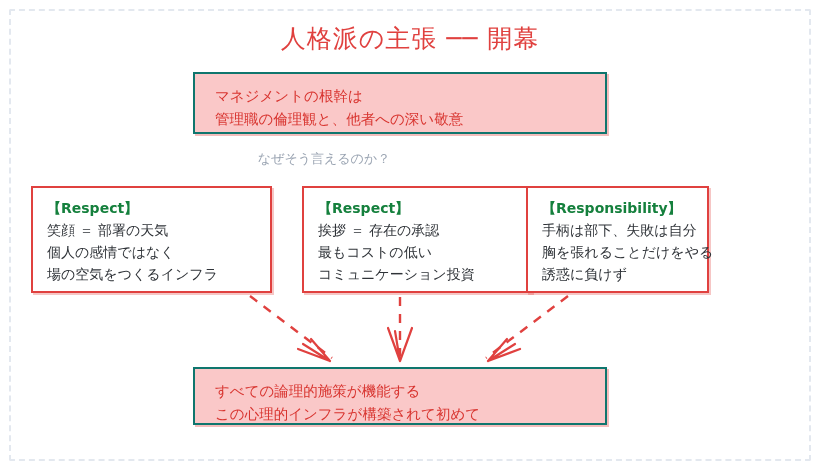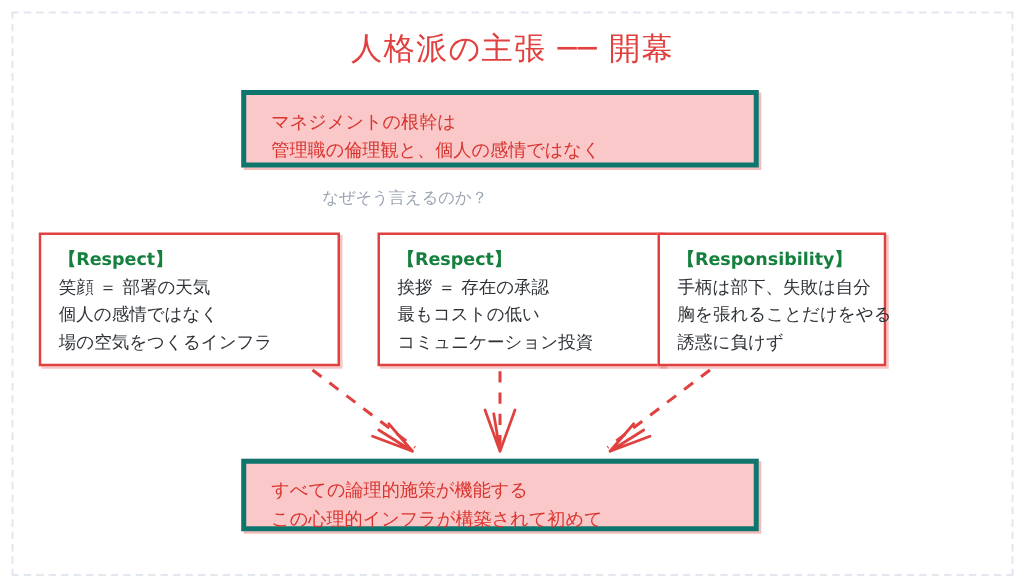--- a/index.html
+++ b/index.html
@@ -36,21 +36,21 @@
     font-size: 25px;
     line-height: 34px;
     letter-spacing: 1px;
     white-space: nowrap;
   }
 
   
   .stmt {
     position: absolute;
     background: #fac8c8;
-    border: 4px solid #0f766e;
+    border: 2px solid #0f766e;
     box-shadow: 2px 2px 0 rgba(224,65,63,.35);
     color: #d8342f;
     font-size: 14.5px;
     line-height: 23px;
     padding: 11px 0 0 20px;
   }
   .stmt-top    { left: 193px; top: 72px;  width: 414px; height: 62px; }
   .stmt-bottom { left: 193px; top: 367px; width: 414px; height: 58px; }
   .stmt .line { display: block; white-space: nowrap; }
 
@@ -108,21 +108,21 @@
 <body>
 
 <div id="canvas">
 
   <div class="frame"></div>
 
   <div class="title">人格派の主張 ── 開幕</div>
 
   <div class="stmt stmt-top">
     <span class="line">マネジメントの根幹は</span>
-    <span class="line">管理職の倫理観と、個人の感情ではなく</span>
+    <span class="line">管理職の倫理観と、他者への深い敬意</span>
   </div>
 
   <div class="why">なぜそう言えるのか？</div>
 
   <div class="card card-1">
     <span class="card-head">【Respect】</span>
     <span class="card-line">笑顔 ＝ 部署の天気</span>
     <span class="card-line">個人の感情ではなく</span>
     <span class="card-line">場の空気をつくるインフラ</span>
   </div>

